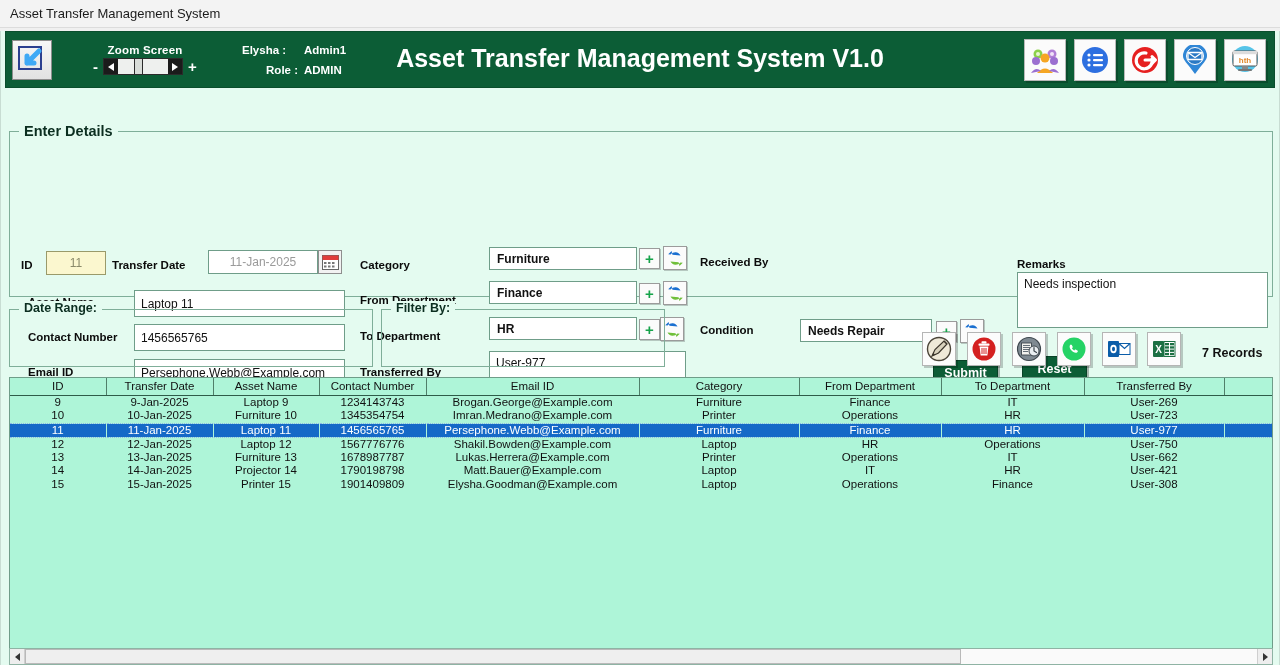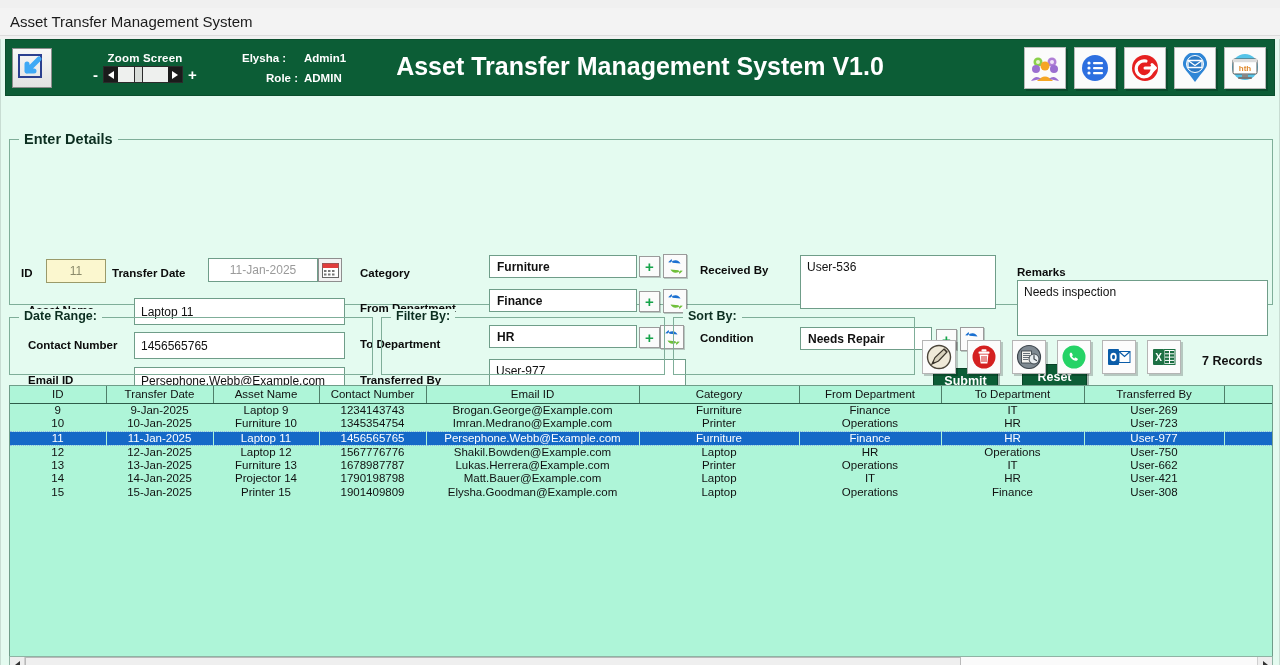--- a/index.html
+++ b/index.html
@@ -11,23 +11,22 @@
     background: #f0f0f0;
   }
 
   
   .titlebar {
     height: 28px;
     background: #f3f3f3;
     border-bottom: 1px solid #dcdcdc;
     display: flex; align-items: center;
     padding-left: 10px;
-    font-size: 15px;
+    font-size: 13px;
     color: #1b1b1b;
-    margin-top: 8px;
   }
 
   
   .app {
     position: relative;
     width: 1280px; height: 637px;
     background: #e4fbf0;
     border: 1px solid #c8ddd3;
     border-top: none;
   }
@@ -369,21 +368,20 @@
     <div class="combo" style="left:479px; top:115px; width:148px; height:23px;">Furniture</div>
     <div class="sqbtn plusbtn" style="left:629px; top:116px; width:21px; height:21px;">+</div>
     <div class="sqbtn" style="left:653px; top:114px; width:24px; height:24px;">
       <svg width="17" height="17" viewBox="0 0 17 17">
         <path d="M13.5 5.5 A6 6 0 0 0 3.5 4.5 L1.2 4.2 L4.6 1 L5.4 4.8 z" fill="#1a6fd0"></path>
         <path d="M3.5 11.5 A6 6 0 0 0 13.5 12.5 L15.8 12.8 L12.4 16 L11.6 12.2 z" fill="#6fbf3a"></path>
       </svg>
     </div>
 
     <div class="lab" style="left:690px; top:124px;">Received By</div>
-    <div class="txt area" style="left:790px; top:115px; width:196px; height:54px;">User-536</div>
 
     <div class="lab" style="left:1007px; top:126px;">Remarks</div>
     <div class="txt area" style="left:1007px; top:140px; width:251px; height:56px;">Needs inspection</div>
 
     <div class="lab" style="left:18px; top:164px;">Asset Name</div>
     <div class="txt" style="left:124px; top:158px; width:211px; height:27px;">Laptop 11</div>
 
     <div class="lab" style="left:350px; top:162px;">From Department</div>
     <div class="combo" style="left:479px; top:149px; width:148px; height:23px;">Finance</div>
     <div class="sqbtn plusbtn" style="left:629px; top:151px; width:21px; height:21px;">+</div>
@@ -485,24 +483,20 @@
     <div class="txt" style="left:534px; top:304px; width:80px; height:24px;"></div>
 
     <div class="sqbtn" style="left:621px; top:304px; width:26px; height:26px;">
       <svg width="18" height="18" viewBox="0 0 17 17">
         <path d="M13.5 5.5 A6 6 0 0 0 3.5 4.5 L1.2 4.2 L4.6 1 L5.4 4.8 z" fill="#1a6fd0"></path>
         <path d="M3.5 11.5 A6 6 0 0 0 13.5 12.5 L15.8 12.8 L12.4 16 L11.6 12.2 z" fill="#6fbf3a"></path>
       </svg>
     </div>
   </div>
 
-  <div class="gbox" style="left:672px; top:278px; width:242px; height:58px;">
-    <div class="cap">Sort By:</div>
-
-  </div>
 
   <div class="abtn" style="left:921px; top:301px;">
     <svg width="26" height="26" viewBox="0 0 26 26">
       <circle cx="13" cy="13" r="11.5" fill="#efe9d8" stroke="#4a4438" stroke-width="1.4"></circle>
       <path d="M6 20 L9 13.5 L18 5 L21 8 L12.5 17 z" fill="#d9d2bd" stroke="#3b352b" stroke-width="1.2"></path>
       <path d="M18 5 L21 8" stroke="#3b352b" stroke-width="1.2"></path>
       <path d="M6 20 L9.2 18.8 L7.2 16.8 z" fill="#3b352b"></path>
     </svg>
   </div>
   <div class="abtn" style="left:966px; top:301px;">

